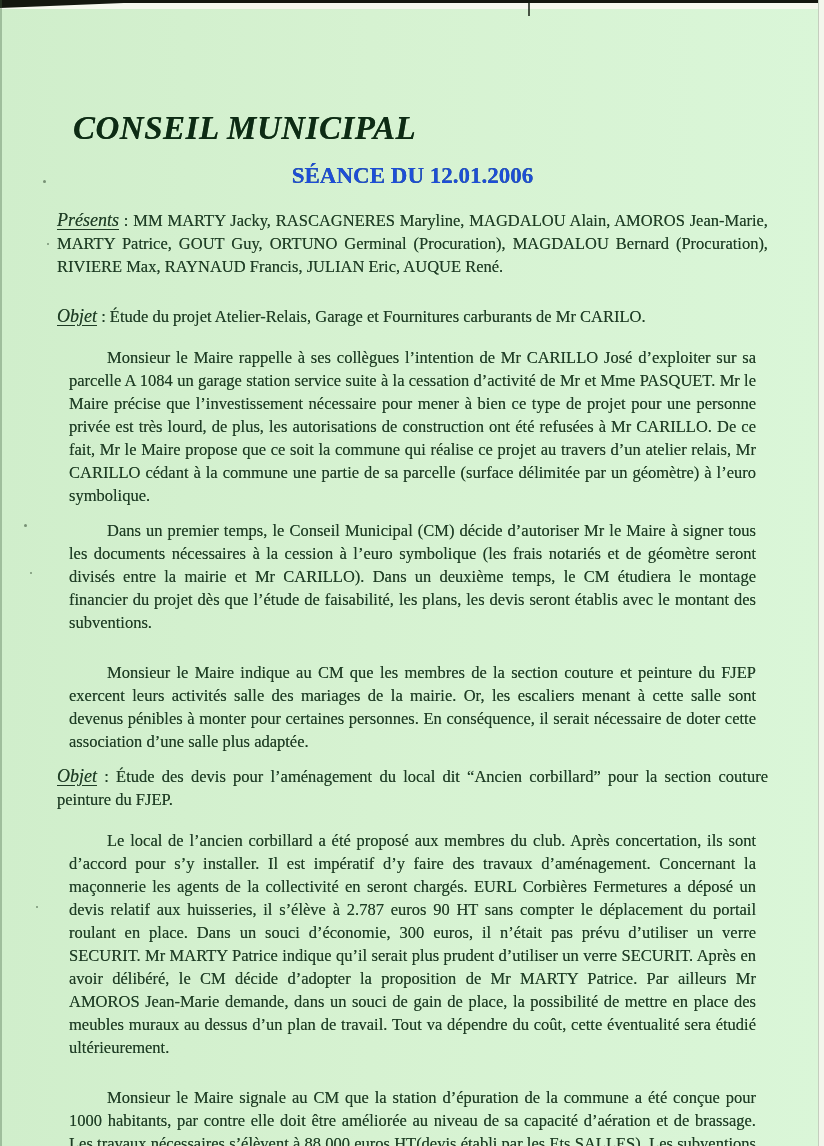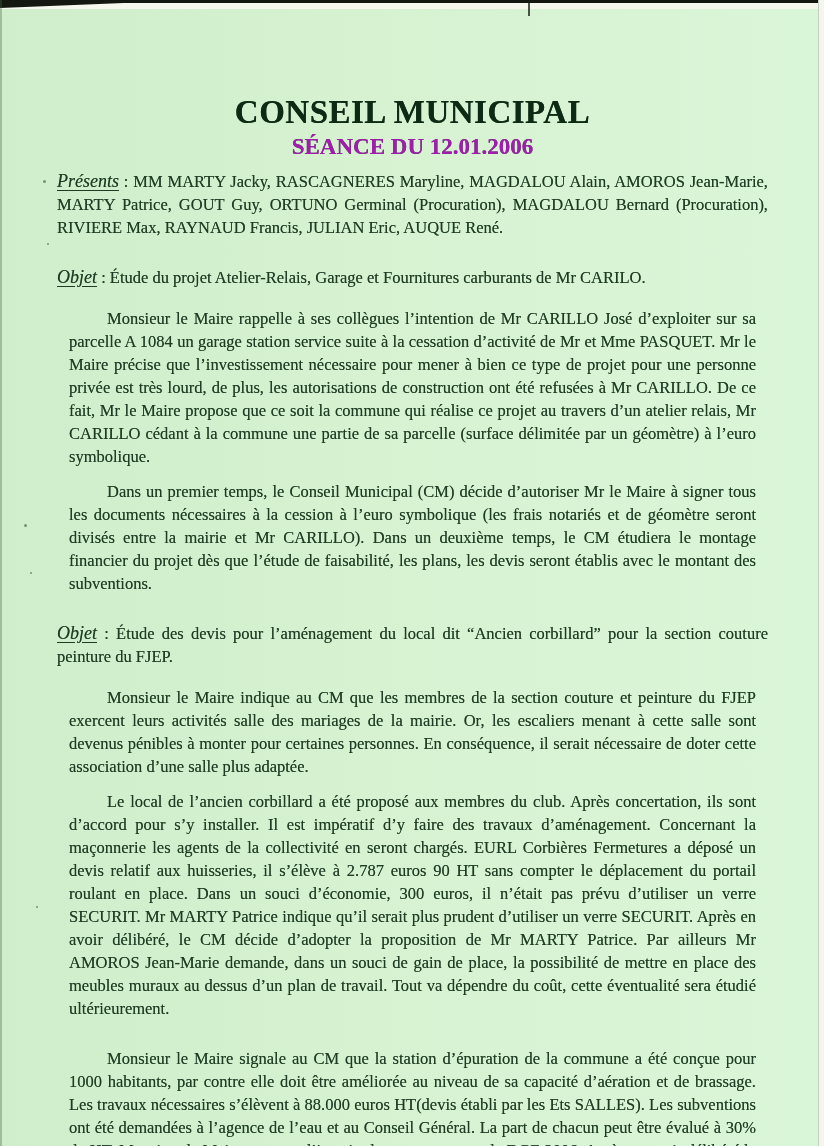--- a/index.html
+++ b/index.html
@@ -48,43 +48,44 @@
   .speck.s4 { left: 30px; top: 572px; width: 2px; height: 2px; }
   .speck.s5 { left: 36px; top: 906px; width: 2px; height: 2px; }
 
   
   .page {
     position: relative;
     box-sizing: border-box;
     padding: 94px 56px 0 57px;
   }
   .doc-title {
-    margin: 0;
-    text-align: center;
+    margin: 16px;
+    text-align: left;
     font-size: 33px;
     font-weight: bold;
     letter-spacing: 0.5px;
     color: #0d2b14;
     text-shadow: 0 0 0.6px rgba(13, 43, 20, 0.8);
+    font-style: italic;
   }
   .doc-subtitle {
     margin: 3px 0 0 0;
     text-align: center;
     font-size: 23px;
     font-weight: bold;
-    color: #a21caf;
+    color: #1d4ed8;
     text-shadow: 0 0 0.6px rgba(13, 43, 20, 0.8);
   }
   .bodytext {
     font-size: 16.5px;
     line-height: 23px;
     text-align: justify;
     text-shadow: 0 0 0.5px rgba(25, 55, 30, 0.65);
   }
-  .presents { margin-top: 10px; }
+  .presents { margin-top: 20px; }
   .run-label {
     font-style: italic;
     font-size: 18px;
     text-decoration: underline;
     text-underline-offset: 3px;
   }
   .sep { white-space: pre; }
   .section { margin-top: 27px; }
   .objet-heading { margin: 12px 0 18px 0; }
   .para { margin: 12px; text-indent: 38px; }
@@ -111,22 +112,22 @@
 
   <p class="bodytext presents"><span class="run-label">Présents</span><span class="sep"> : </span><span>MM MARTY Jacky, RASCAGNERES Maryline, MAGDALOU Alain, AMOROS Jean-Marie, MARTY Patrice, GOUT Guy, ORTUNO Germinal (Procuration), MAGDALOU Bernard (Procuration), RIVIERE Max, RAYNAUD Francis, JULIAN Eric, AUQUE René.</span></p>
 
   <div class="section">
     <p class="bodytext objet-heading"><span class="run-label">Objet</span><span class="sep"> : </span><span>Étude du projet Atelier-Relais, Garage et Fournitures carburants de Mr CARILO.</span></p>
     <p class="bodytext para">Monsieur le Maire rappelle à ses collègues l’intention de Mr CARILLO José d’exploiter sur sa parcelle A 1084 un garage station service suite à la cessation d’activité de Mr et Mme PASQUET. Mr le Maire précise que l’investissement nécessaire pour mener à bien ce type de projet pour une personne privée est très lourd, de plus, les autorisations de construction ont été refusées à Mr CARILLO. De ce fait, Mr le Maire propose que ce soit la commune qui réalise ce projet au travers d’un atelier relais, Mr CARILLO cédant à la commune une partie de sa parcelle (surface délimitée par un géomètre) à l’euro symbolique.</p>
     <p class="bodytext para">Dans un premier temps, le Conseil Municipal (CM) décide d’autoriser Mr le Maire à signer tous les documents nécessaires à la cession à l’euro symbolique (les frais notariés et de géomètre seront divisés entre la mairie et Mr CARILLO). Dans un deuxième temps, le CM étudiera le montage financier du projet dès que l’étude de faisabilité, les plans, les devis seront établis avec le montant des subventions.</p>
   </div>
 
   <div class="section">
+    <p class="bodytext para">Monsieur le Maire indique au CM que les membres de la section couture et peinture du FJEP exercent leurs activités salle des mariages de la mairie. Or, les escaliers menant à cette salle sont devenus pénibles à monter pour certaines personnes. En conséquence, il serait nécessaire de doter cette association d’une salle plus adaptée.</p>
     <p class="bodytext objet-heading"><span class="run-label">Objet</span><span class="sep"> : </span><span>Étude des devis pour l’aménagement du local dit “Ancien corbillard” pour la section couture peinture du FJEP.</span></p>
-    <p class="bodytext para">Monsieur le Maire indique au CM que les membres de la section couture et peinture du FJEP exercent leurs activités salle des mariages de la mairie. Or, les escaliers menant à cette salle sont devenus pénibles à monter pour certaines personnes. En conséquence, il serait nécessaire de doter cette association d’une salle plus adaptée.</p>
     <p class="bodytext para">Le local de l’ancien corbillard a été proposé aux membres du club. Après concertation, ils sont d’accord pour s’y installer. Il est impératif d’y faire des travaux d’aménagement. Concernant la maçonnerie les agents de la collectivité en seront chargés. EURL Corbières Fermetures a déposé un devis relatif aux huisseries, il s’élève à 2.787 euros 90 HT sans compter le déplacement du portail roulant en place. Dans un souci d’économie, 300 euros, il n’était pas prévu d’utiliser un verre SECURIT. Mr MARTY Patrice indique qu’il serait plus prudent d’utiliser un verre SECURIT. Après en avoir délibéré, le CM décide d’adopter la proposition de Mr MARTY Patrice. Par ailleurs Mr AMOROS Jean-Marie demande, dans un souci de gain de place, la possibilité de mettre en place des meubles muraux au dessus d’un plan de travail. Tout va dépendre du coût, cette éventualité sera étudié ultérieurement.</p>
   </div>
 
   <div class="section">
     <p class="bodytext para">Monsieur le Maire signale au CM que la station d’épuration de la commune a été conçue pour 1000 habitants, par contre elle doit être améliorée au niveau de sa capacité d’aération et de brassage. Les travaux nécessaires s’élèvent à 88.000 euros HT(devis établi par les Ets SALLES). Les subventions ont été demandées à l’agence de l’eau et au Conseil Général. La part de chacun peut être évalué à 30% du HT. Monsieur le Maire propose d’inscrire la commune pour la DGE 2006. Après en avoir délibéré le CM décide d’adopter la proposition de Mr le Maire.</p>
   </div>
 
 </div>
 
 </body></html>

